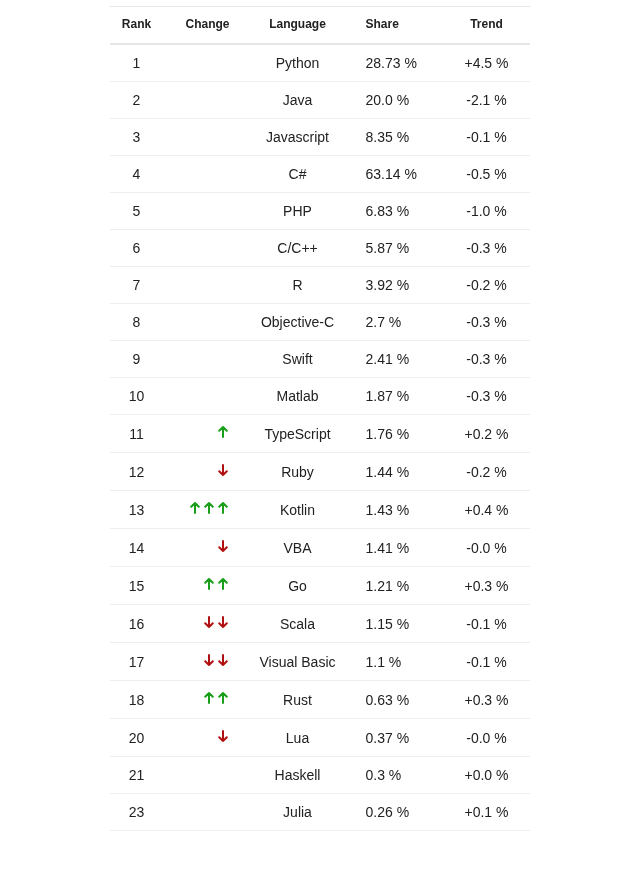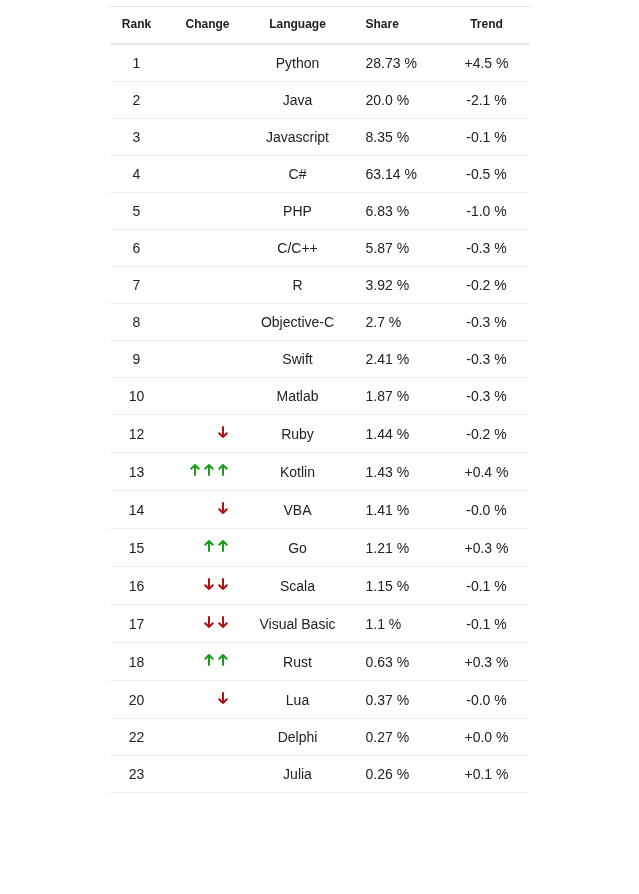--- a/index.html
+++ b/index.html
@@ -148,20 +148,33 @@
           <td class="col-trend">-0.3 %</td>
         </tr>
         <tr>
           <td class="col-rank">10</td>
           <td class="col-change"></td>
           <td class="col-lang">Matlab</td>
           <td class="col-share">1.87 %</td>
           <td class="col-trend">-0.3 %</td>
         </tr>
         <tr>
+          <td class="col-rank">11</td>
+          <td class="col-change"><span class="arrows">
+              <span class="arrow up">
+                <svg width="14" height="14" viewBox="0 0 14 14" fill="none">
+                  <path d="M7 12 L7 2 M7 2 L3.2 5.8 M7 2 L10.8 5.8" stroke-width="2" stroke-linecap="round" stroke-linejoin="round"></path>
+                </svg>
+              </span>
+            </span></td>
+          <td class="col-lang">TypeScript</td>
+          <td class="col-share">1.76 %</td>
+          <td class="col-trend">+0.2 %</td>
+        </tr>
+        <tr>
           <td class="col-rank">12</td>
           <td class="col-change"><span class="arrows">
               <span class="arrow down">
                 <svg width="14" height="14" viewBox="0 0 14 14" fill="none">
                   <path d="M7 12 L7 2 M7 2 L3.2 5.8 M7 2 L10.8 5.8" stroke-width="2" stroke-linecap="round" stroke-linejoin="round" transform="rotate(180 7 7)"></path>
                 </svg>
               </span>
             </span></td>
           <td class="col-lang">Ruby</td>
           <td class="col-share">1.44 %</td>
@@ -282,24 +295,24 @@
                 <svg width="14" height="14" viewBox="0 0 14 14" fill="none">
                   <path d="M7 12 L7 2 M7 2 L3.2 5.8 M7 2 L10.8 5.8" stroke-width="2" stroke-linecap="round" stroke-linejoin="round" transform="rotate(180 7 7)"></path>
                 </svg>
               </span>
             </span></td>
           <td class="col-lang">Lua</td>
           <td class="col-share">0.37 %</td>
           <td class="col-trend">-0.0 %</td>
         </tr>
         <tr>
-          <td class="col-rank">22</td>
-          <td class="col-change"></td>
-          <td class="col-lang">Delphi</td>
-          <td class="col-share">0.27 %</td>
+          <td class="col-rank">21</td>
+          <td class="col-change"></td>
+          <td class="col-lang">Haskell</td>
+          <td class="col-share">0.3 %</td>
           <td class="col-trend">+0.0 %</td>
         </tr>
         <tr>
           <td class="col-rank">23</td>
           <td class="col-change"></td>
           <td class="col-lang">Julia</td>
           <td class="col-share">0.26 %</td>
           <td class="col-trend">+0.1 %</td>
         </tr>
       </tbody>

